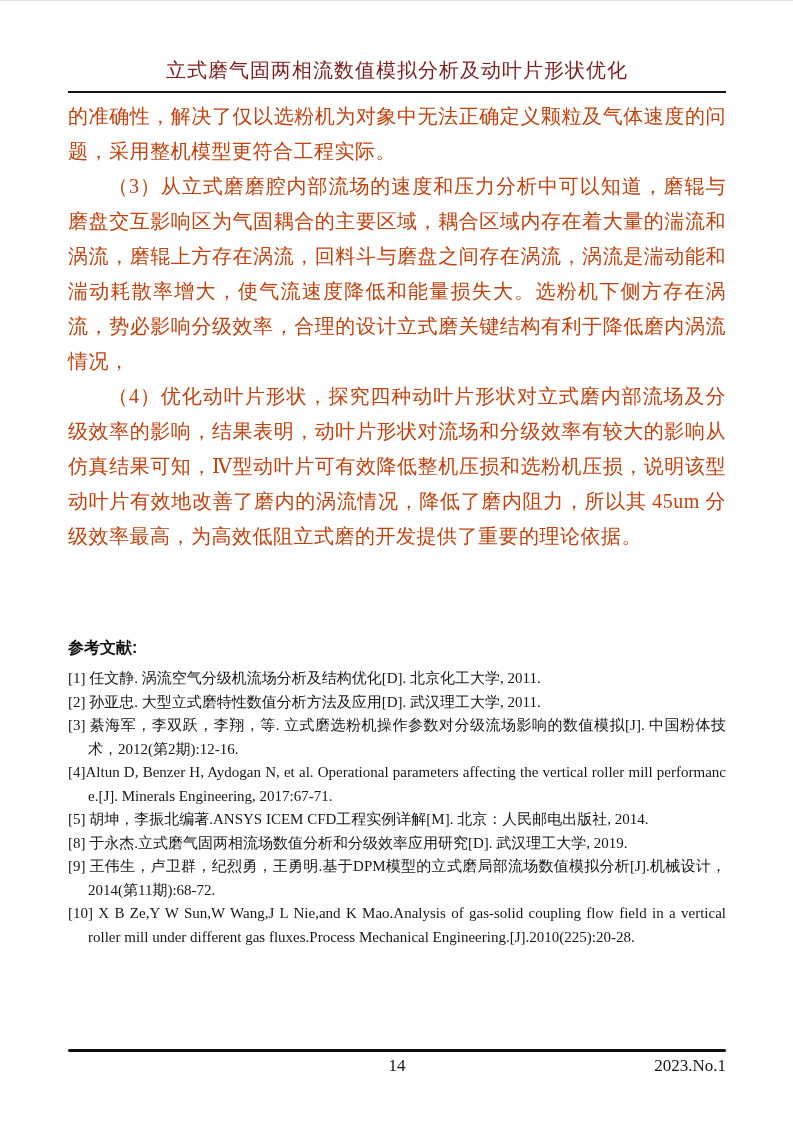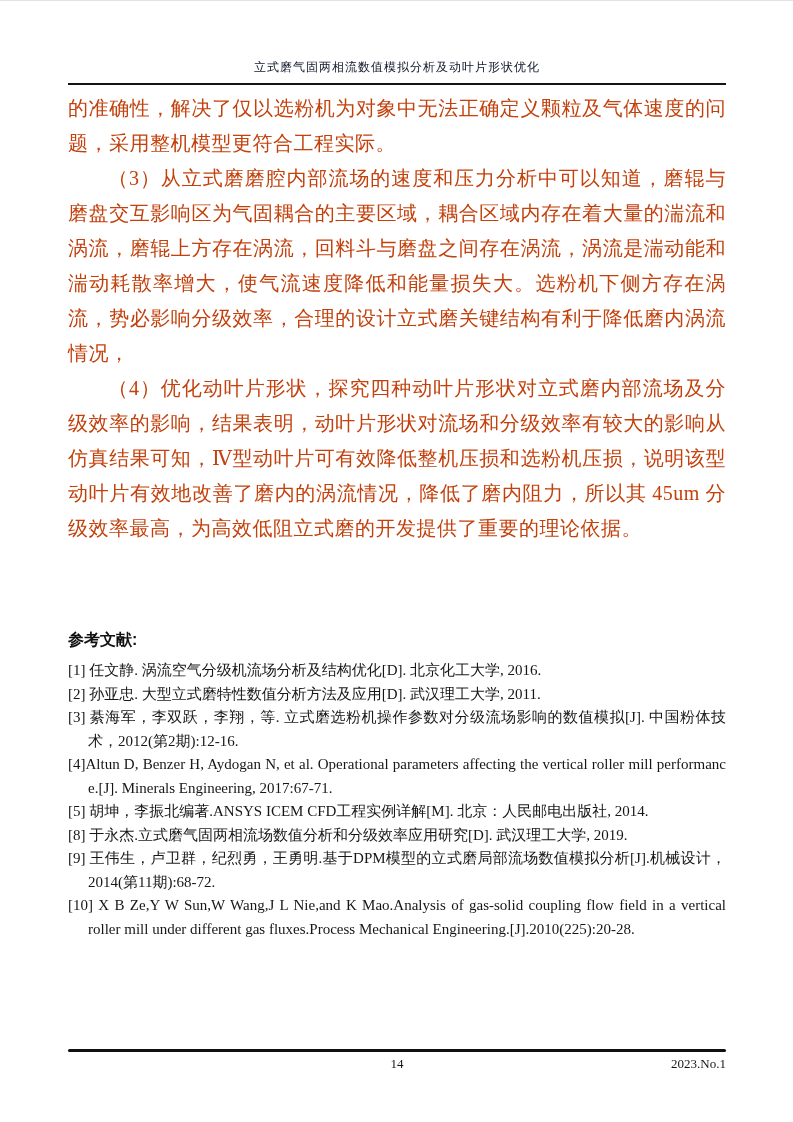--- a/index.html
+++ b/index.html
@@ -19,23 +19,23 @@
     border-top: 1px solid #e3e3e3;
   }
   .header {
     margin: 0 67px 0 68px;
     padding-top: 56px;
     padding-bottom: 7px;
     text-align: center;
     border-bottom: 2.5px solid #141414;
   }
   .header-title {
-    font-size: 12px;
+    font-size: 20px;
     letter-spacing: 1px;
-    color: #0f172a;
+    color: #7f1d1d;
   }
   .content {
     margin: 6px 67px 0 68px;
   }
   .para {
     margin: 0;
     font-size: 20px;
     line-height: 35px;
     text-align: justify;
     letter-spacing: 0.5px;
@@ -74,21 +74,21 @@
   }
   .footer-rule {
     height: 2.5px;
     background: #101010;
     border-radius: 2px;
   }
   .footer-row {
     position: relative;
     height: 20px;
     margin-top: 4px;
-    font-size: 13px;
+    font-size: 17px;
     color: #161616;
   }
   .page-num {
     position: absolute;
     left: 0;
     right: 0;
     text-align: center;
   }
   .issue {
     position: absolute;
@@ -109,21 +109,21 @@
 
     <div class="body-text">
       <p class="para">的准确性，解决了仅以选粉机为对象中无法正确定义颗粒及气体速度的问题，采用整机模型更符合工程实际。</p>
       <p class="para indent">（3）从立式磨磨腔内部流场的速度和压力分析中可以知道，磨辊与磨盘交互影响区为气固耦合的主要区域，耦合区域内存在着大量的湍流和涡流，磨辊上方存在涡流，回料斗与磨盘之间存在涡流，涡流是湍动能和湍动耗散率增大，使气流速度降低和能量损失大。选粉机下侧方存在涡流，势必影响分级效率，合理的设计立式磨关键结构有利于降低磨内涡流情况，</p>
       <p class="para indent">（4）优化动叶片形状，探究四种动叶片形状对立式磨内部流场及分级效率的影响，结果表明，动叶片形状对流场和分级效率有较大的影响从仿真结果可知，Ⅳ型动叶片可有效降低整机压损和选粉机压损，说明该型动叶片有效地改善了磨内的涡流情况，降低了磨内阻力，所以其 45um 分级效率最高，为高效低阻立式磨的开发提供了重要的理论依据。</p>
     </div>
 
     <div class="references">
       <div class="ref-heading">参考文献:</div>
       <div class="ref-list">
-        <p class="ref">[1] 任文静. 涡流空气分级机流场分析及结构优化[D]. 北京化工大学, 2016.</p>
+        <p class="ref">[1] 任文静. 涡流空气分级机流场分析及结构优化[D]. 北京化工大学, 2011.</p>
         <p class="ref">[2] 孙亚忠. 大型立式磨特性数值分析方法及应用[D]. 武汉理工大学, 2011.</p>
         <p class="ref">[3] 綦海军，李双跃，李翔，等. 立式磨选粉机操作参数对分级流场影响的数值模拟[J]. 中国粉体技术，2012(第2期):12-16.</p>
         <p class="ref break-all">[4]Altun D, Benzer H, Aydogan N, et al. Operational parameters affecting the vertical roller mill performance.[J]. Minerals Engineering, 2017:67-71.</p>
         <p class="ref">[5] 胡坤，李振北编著.ANSYS ICEM CFD工程实例详解[M]. 北京：人民邮电出版社, 2014.</p>
         <p class="ref">[8] 于永杰.立式磨气固两相流场数值分析和分级效率应用研究[D]. 武汉理工大学, 2019.</p>
         <p class="ref">[9] 王伟生，卢卫群，纪烈勇，王勇明.基于DPM模型的立式磨局部流场数值模拟分析[J].机械设计，2014(第11期):68-72.</p>
         <p class="ref">[10] X B Ze,Y W Sun,W Wang,J L Nie,and K Mao.Analysis of gas-solid coupling flow field in a vertical roller mill under different gas fluxes.Process Mechanical Engineering.[J].2010(225):20-28.</p>
       </div>
     </div>
 

